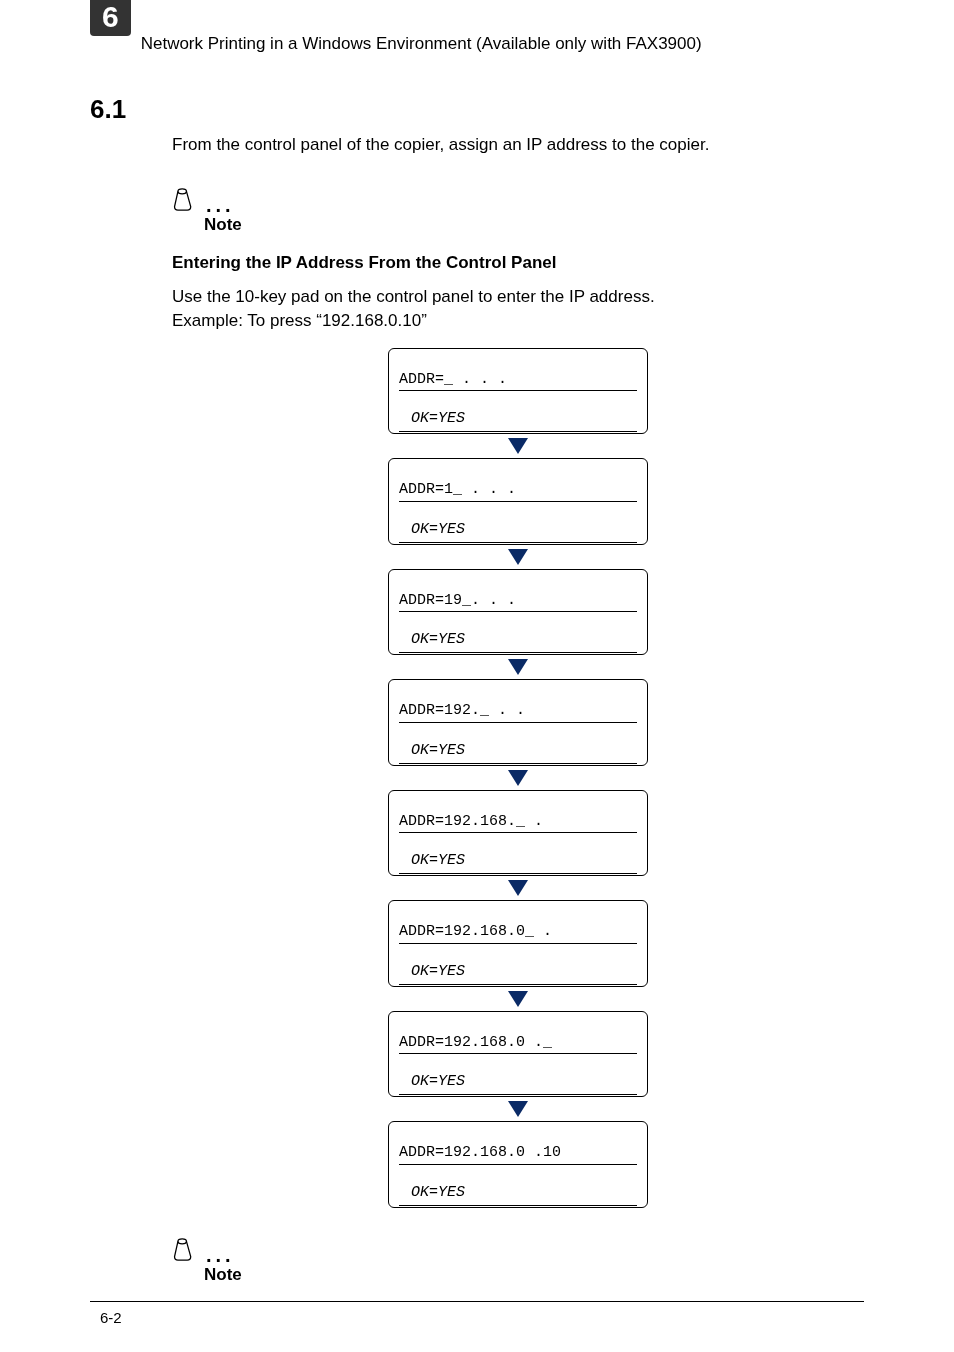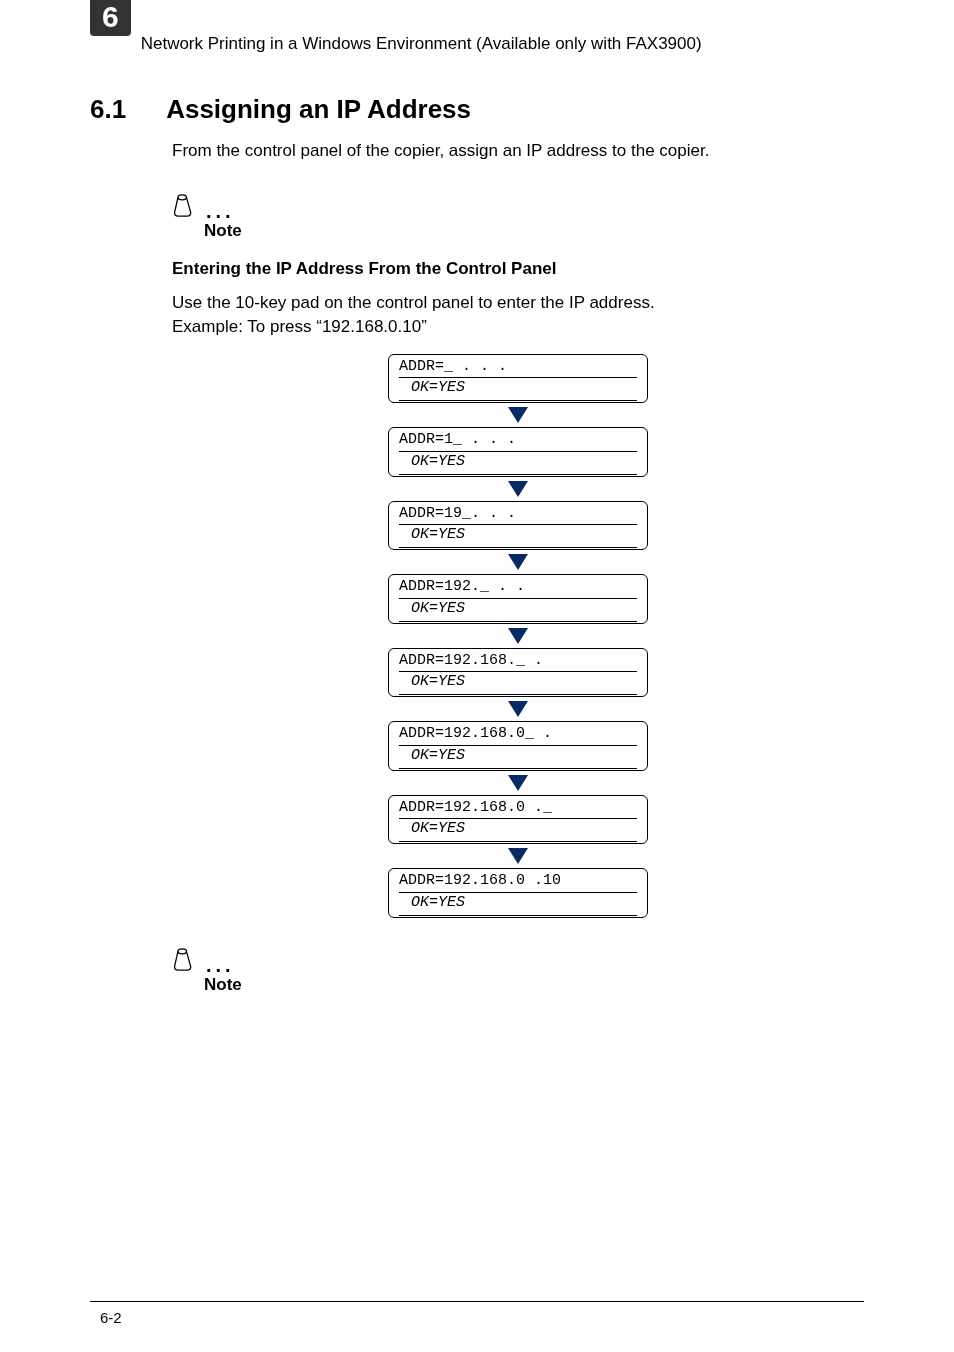--- a/index.html
+++ b/index.html
@@ -1,52 +1,51 @@
 <!DOCTYPE html>
 <html><head>
 <meta charset="utf-8">
 <style>
   * { margin:0; padding:0; box-sizing:border-box; }
   body { font-family:Arial,Helvetica,sans-serif; font-size:17px; color:#000; background:#fff; width:954px; min-height:1352px; position:relative; padding:30px 90px 40px 90px; }
   .topbar { display:flex; align-items:flex-start; gap:10px; margin-bottom:40px; }
   .chap-box { background:#333; color:#fff; font-size:30px; font-weight:bold; padding:2px 12px 4px; line-height:1; border-radius:0 0 4px 4px; margin-top:-30px;}
   .top-title { font-size:17px; padding-top:4px; }
-  .section-header { display:flex; align-items:baseline; gap:40px; margin-bottom:14px; }
+  .section-header { display:flex; align-items:baseline; gap:28px; margin-bottom:8px; }
   .section-num { font-size:26px; font-weight:bold; }
   .section-title { font-size:26px; font-weight:bold; }
   .body-text { margin-left:82px; line-height:1.45; }
   .note-block { margin-left:82px; margin-top:28px; margin-bottom:18px; }
   .note-icon { display:inline-block; vertical-align:top; }
   .note-icon svg { width:34px; height:26px; }
   .dots { font-size:20px; font-weight:bold; letter-spacing:4px; vertical-align:bottom;}
   .note-label { font-weight:bold; margin-top:-2px; margin-left:32px; }
   .note-body { font-style:italic; margin-left:32px; line-height:1.45; }
   .subhead { margin-left:82px; font-weight:bold; margin-bottom:12px; }
   .lcd-stack { margin-left:82px; margin-top:14px; display:flex; flex-direction:column; align-items:center; }
   .lcd { width:260px; border:1.5px solid #000; border-radius:6px; padding:3px 10px 1px; font-family:"Courier New",monospace; font-size:15px; letter-spacing:0; line-height:1.15; }
   .lcdline2 { text-indent:12px;font-style:italic;}
   .lcdline2::after{ content:""; display:block; border-top:1px solid #000; margin-top:4px;}
   .lcd .line1{ border-bottom:1px solid #000; padding-bottom:2px; margin-bottom:1px;}
-  .mnsp{ font-family:"Courier New",monospace; }
+  .mnsp{ font-family:"Courier New",monospace;margin-top:19px; }
   .triangle-down { width:0; height:0; border-left:10px solid transparent; border-right:10px solid transparent; border-top:16px solid #0a2a66; margin:4px 0; }
   .inline-triangle { display:inline-block; width:0; height:0; border-left:12px solid #000; border-top:7px solid transparent; border-bottom:7px solid transparent; vertical-align:middle; margin:0 3px;}
   .footer { position:absolute; left:100px; bottom:26px; font-size:15px;}
   .footer-rule{ position:absolute; left:90px; right:90px; bottom:50px; border-top:1.5px solid #000;}
 </style>
 </head>
 <body>
 
 <div class="topbar">
   <div class="chap-box">6</div>
   <div class="top-title">Network Printing in a Windows Environment (Available only with FAX3900)</div>
 </div>
 
 <div class="section-header">
   <div class="section-num">6.1</div>
-  <div class="section-title">Assigning an IP Address</div>
 </div>
 
 <p class="body-text">From the control panel of the copier, assign an IP address to the copier.</p>
 
 <div class="note-block">
   <span class="note-icon">
     <svg viewBox="0 0 40 30">
         <g fill="none" stroke="#000" stroke-width="1.5">
           <ellipse cx="12" cy="6" rx="5" ry="3"></ellipse>
           <path d="M7 6 L3 24 Q3 28 7 28 L18 28 Q22 28 22 24 L17 6"></path>

